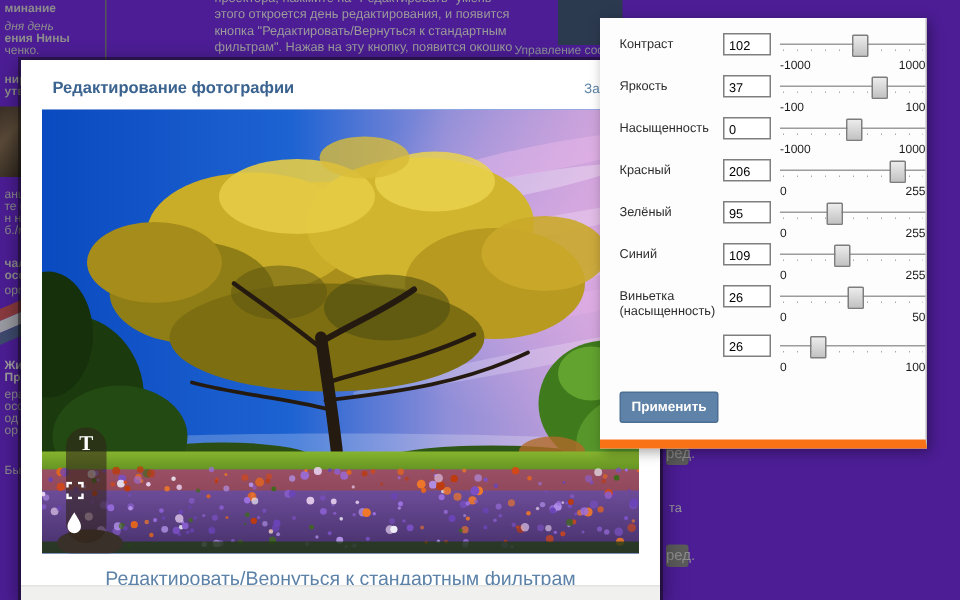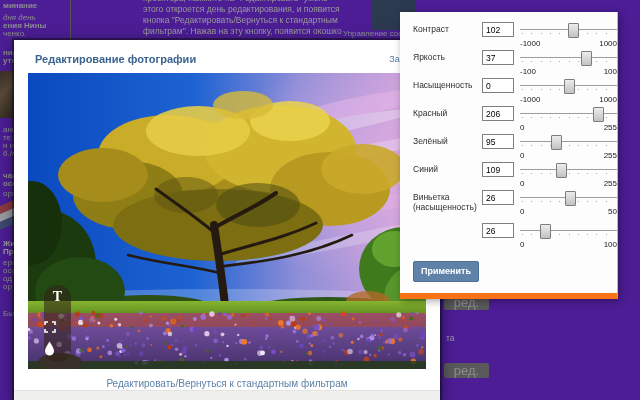--- a/index.html
+++ b/index.html
@@ -11,41 +11,41 @@
   .bg-side-item{position:absolute;left:3px;font-size:8px;color:#8d8d8d;white-space:nowrap;}
   .bg-side-item.b{font-weight:bold;}
   .bg-side-item.d{color:#a0a0a0;font-weight:bold;}
   .bg-thumb{position:absolute;left:0;top:71px;width:15px;height:47px;
             background:linear-gradient(135deg,#3a2f26 0%,#5a4a38 40%,#2e261e 100%);}
   .bg-logo{position:absolute;left:0;top:200px;width:16px;height:34px;}
   .bg-article{position:absolute;left:143px;top:-7px;width:285px;font-size:8.5px;
               line-height:11px;color:#9b9b9b;}
   .bg-msglink{position:absolute;left:343px;top:29px;font-size:8px;color:#8d929a;white-space:nowrap;}
   .bg-bluebtn{position:absolute;left:372px;top:0;width:43px;height:30px;background:#2c3a50;}
-  .bg-badge{position:absolute;left:444px;width:45px;height:15px;background:#5a5a5a;
-            border-radius:2px;color:#8d8d8d;font-size:13px;line-height:15px;text-align:center;}
+  .bg-badge{position:absolute;left:444px;width:15px;height:15px;background:#5a5a5a;
+            border-radius:2px;color:#8d8d8d;font-size:10px;line-height:15px;text-align:center;}
   .bg-ta{position:absolute;left:446px;top:333px;font-size:8.5px;color:#9a9a9a;}
 
   
   .modal{position:absolute;left:14px;top:40px;width:426px;height:362px;background:#fff;
          z-index:10;box-shadow:0 0 0 2px rgba(10,10,10,.45),0 3px 14px rgba(0,0,0,.55);}
   .modal-title{position:absolute;left:21px;top:13px;font-size:11px;color:#3b6390;font-weight:bold;}
   .modal-close{position:absolute;right:16px;top:14px;font-size:9px;color:#5c82a8;cursor:pointer;text-decoration:none;}
   .photo{position:absolute;left:14px;top:33px;width:398px;height:296px;overflow:hidden;background:#1e55c0;}
   .photo svg{display:block;}
 
   .ptoolbar{position:absolute;left:16px;top:212px;width:27px;height:77px;border-radius:13px;
             background:rgba(48,34,24,.58);z-index:5;}
   .ptool{position:absolute;left:0;width:27px;height:20px;text-align:center;color:#fff;cursor:pointer;}
   .ptool-t{top:4px;font-family:"Liberation Serif",serif;font-weight:bold;font-size:14px;}
   .ptool-c{top:36px;}
   .ptool-d{top:56px;}
 
   .modal-footer-link{position:absolute;left:0;right:0;top:338px;text-align:center;
-            font-size:10px;color:#5c82a8;cursor:pointer;}
+            font-size:13px;color:#5c82a8;cursor:pointer;}
   .modal-footer-bar{position:absolute;left:0;right:0;bottom:0;height:11px;background:#f0f0ee;border-top:1px solid #e2e2e0;}
 
   
   .panel{position:absolute;left:400px;top:0;width:217px;height:281px;background:#fdfdfd;z-index:20;
          border-right:1px solid #b9b9b9;border-bottom:6px solid #f97316;box-shadow:2px 2px 8px rgba(0,0,0,.35);margin-top:12px;}
   .srow{position:absolute;left:13px;width:192px;height:27px;}
   .slabel{position:absolute;left:0;top:2px;width:64px;font-size:8.5px;line-height:10px;color:#2e2e2e;}
   .sinput{position:absolute;left:69px;top:0;width:26px;height:11px;border:1px solid #7f7f7f;
           font-family:"Liberation Sans",sans-serif;font-size:8.5px;padding:1px 1px 1px 3px;color:#000;background:#fff;}
   .swrap{position:absolute;left:107px;top:0;width:97px;height:27px;}

